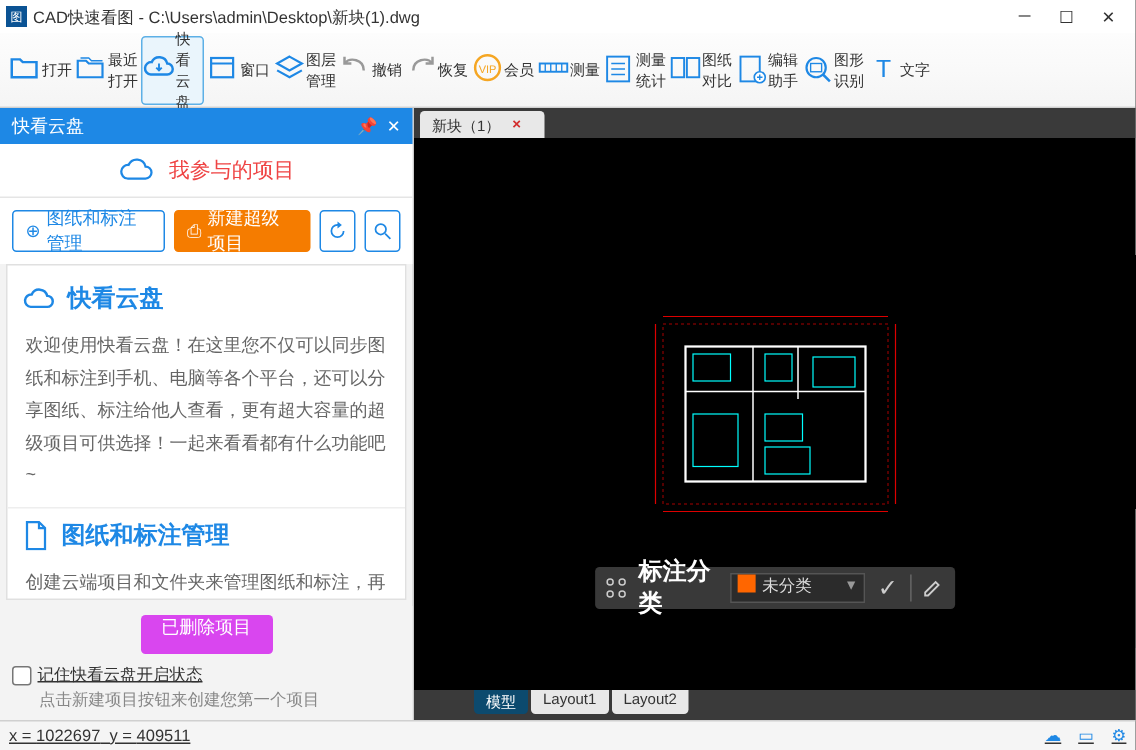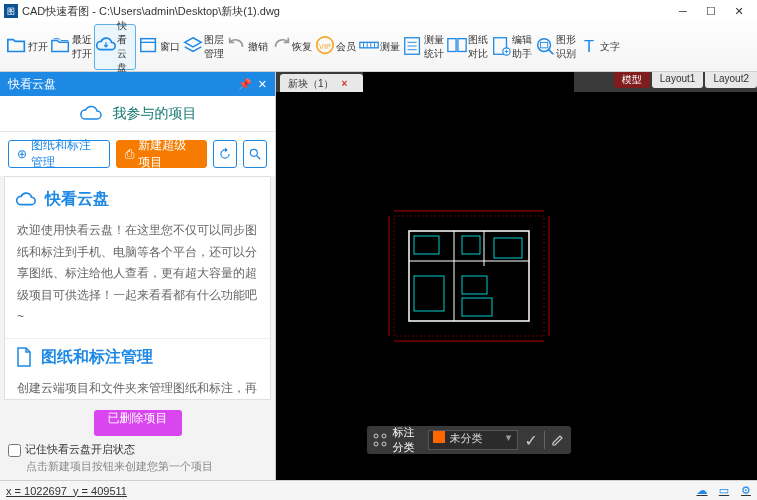--- a/index.html
+++ b/index.html
@@ -14,56 +14,56 @@
   .toolbar { height: 50px; background: linear-gradient(#fdfdfd,#f5f5f5); border-bottom: 1px solid #d0d0d0; display: flex; align-items: center; padding: 0 6px; gap: 2px; }
   .tool-item { display: flex; align-items: center; justify-content: center; width: 42px; height: 46px; font-size: 10px; color: #333; cursor: pointer; border-radius: 3px; }
   .tool-item.active { border: 1px solid #5db0e6; background: #eaf5fc; }
   .tool-icon { width: 22px; height: 22px; margin-bottom: 2px; display: flex; align-items: center; justify-content: center; }
   
   .main { flex: 1; display: flex; overflow: hidden; }
   
   .panel { width: 276px; background: #f3f3f3; display: flex; flex-direction: column; border-right: 1px solid #ccc; }
   .panel-header { height: 24px; background: #1e88e5; color: #fff; display: flex; align-items: center; padding: 0 8px; font-size: 12px; justify-content: space-between; }
   .panel-header-ctrls { display: flex; gap: 6px; font-size: 11px; }
-  .panel-title-row { height: 36px; display: flex; align-items: center; justify-content: center; background: #fff; border-bottom: 1px solid #e5e5e5; font-size: 14px; color: #0f766e; gap: 10px; }
+  .panel-title-row { height: 36px; display: flex; align-items: center; justify-content: center; background: #fff; border-bottom: 1px solid #e5e5e5; font-size: 14px; color: #ef4444; gap: 10px; }
   .cloud-ico { width: 24px; height: 18px; }
   
   .panel-actions { height: 44px; background: #fff; display: flex; align-items: center; padding: 0 8px; gap: 6px; }
   .btn { height: 28px; border-radius: 3px; font-size: 12px; display: inline-flex; align-items: center; padding: 0 8px; cursor: pointer; gap: 4px; }
   .btn-blue-o { border: 1px solid #1e88e5; color: #1e88e5; background: #fff; }
   .btn-orange { border: 1px solid #f57c00; background: #f57c00; color: #fff; }
   .btn-icon-sq { width: 28px; height: 28px; border: 1px solid #1e88e5; border-radius: 3px; display: inline-flex; align-items: center; justify-content: center; color: #1e88e5; background: #fff; cursor: pointer; }
   
   .panel-content { flex: 1; background: #fff; margin: 0 4px 4px 4px; border: 1px solid #e0e0e0; overflow: hidden; padding: 8px 0; }
   .section-title { display: flex; align-items: center; gap: 8px; font-size: 16px; color: #1e88e5; padding: 4px 10px; font-weight: bold;}
   .section-body { font-size: 12px; color: #666; line-height: 1.8; padding: 6px 12px; }
   .divider { height: 1px; background: #eee; margin: 4px 0; }
   
   .panel-footer { background: #f3f3f3; padding: 6px 8px; }
   .btn-deleted { height: 26px; background: #d946ef; color: #fff; border-radius: 3px; display: inline-flex; align-items: center; justify-content: center; padding: 0 14px; font-size: 12px; margin: 0 auto 6px auto; display: block; width: fit-content; cursor:pointer;text-align:right;}
-  .chk-row { display: flex; align-items: flex-end; font-size: 11px; color: #333; gap: 4px; }
+  .chk-row { display: flex; align-items: flex-end; font-size: 11px; color: #333; gap: 4px; text-decoration: underline; }
   .hint { font-size: 11px; color: #888; padding-left: 18px; margin-top: 2px; }
   
-  .canvas { flex: 1; background: #000; display: flex; flex-direction: row; position: relative; }
+  .canvas { flex: 1; background: #000; display: flex; flex-direction: column; position: relative; gap: 28px; }
   .tab-strip { height: 20px; background: #3a3a3a; display: flex; align-items: flex-end; }
   .doc-tab { height: 18px; background: #e8e8e8; border-radius: 3px 3px 0 0; font-size: 10px; padding: 1px 16px 0 8px; margin-left: 4px; display: flex; align-items: center; gap: 4px; color:#333;}
   .doc-tab .x { color: #d32f2f; font-weight: bold; margin-left: 4px; cursor: pointer; }
   
   .viewport { flex: 1; position: relative; background: #000; display:flex; align-items:center; justify-content:center;}
   .floorplan { width: 170px; height: 140px; position: relative; }
   
   .filter-bar { position: absolute; bottom: 26px; left: 50%; transform: translateX(-50%); height: 28px; background: rgba(60,60,60,0.95); border-radius: 3px; display: flex; align-items: center; padding: 0 6px; gap: 6px; }
-  .filter-bar .lbl { color: #fff; font-size: 11px; }
+  .filter-bar .lbl { color: #fff; font-size: 16px; font-weight: bold; }
   .filter-select { height: 20px; background: #2b2b2b; border: 1px solid #555; color: #ddd; font-size: 11px; display: flex; align-items: flex-start; padding: 0 6px 0 4px; gap: 4px; min-width: 90px; }
   .swatch { width: 12px; height: 12px; background: #ff6600; }
   .filter-ico { width: 20px; height: 20px; display: flex; align-items: center; justify-content: center; color: #ccc; cursor: pointer; }
   
   .layout-tabs { height: 20px; background: #3a3a3a; display: flex; align-items: flex-start; padding-left: 40px; gap: 2px; }
   .layout-tab { height: 16px; font-size: 10px; padding: 1px 8px; background: #e8e8e8; color: #333; border-radius: 0 0 3px 3px; cursor: pointer; }
-  .layout-tab.active { background: #7f1d1d; color: #fff; }
+  .layout-tab.active { background: #0c4a6e; color: #fff; }
   
   .statusbar { height: 20px; background: #f5f5f5; border-top: 1px solid #d0d0d0; display: flex; align-items: center; font-size: 11px; color: #333; text-decoration: underline; }
   .statusbar .coords { width: 210px; padding-left: 6px; }
   .statusbar .ratio { padding-left: 6px; }
   .statusbar .spacer { flex: 1; }
   .status-ico { width: 18px; height: 16px; margin: 0 2px; display: inline-flex; align-items: center; justify-content: center; color:#1e88e5; cursor:pointer;}
   
   svg { display: block; }
 </style>
 </head>

